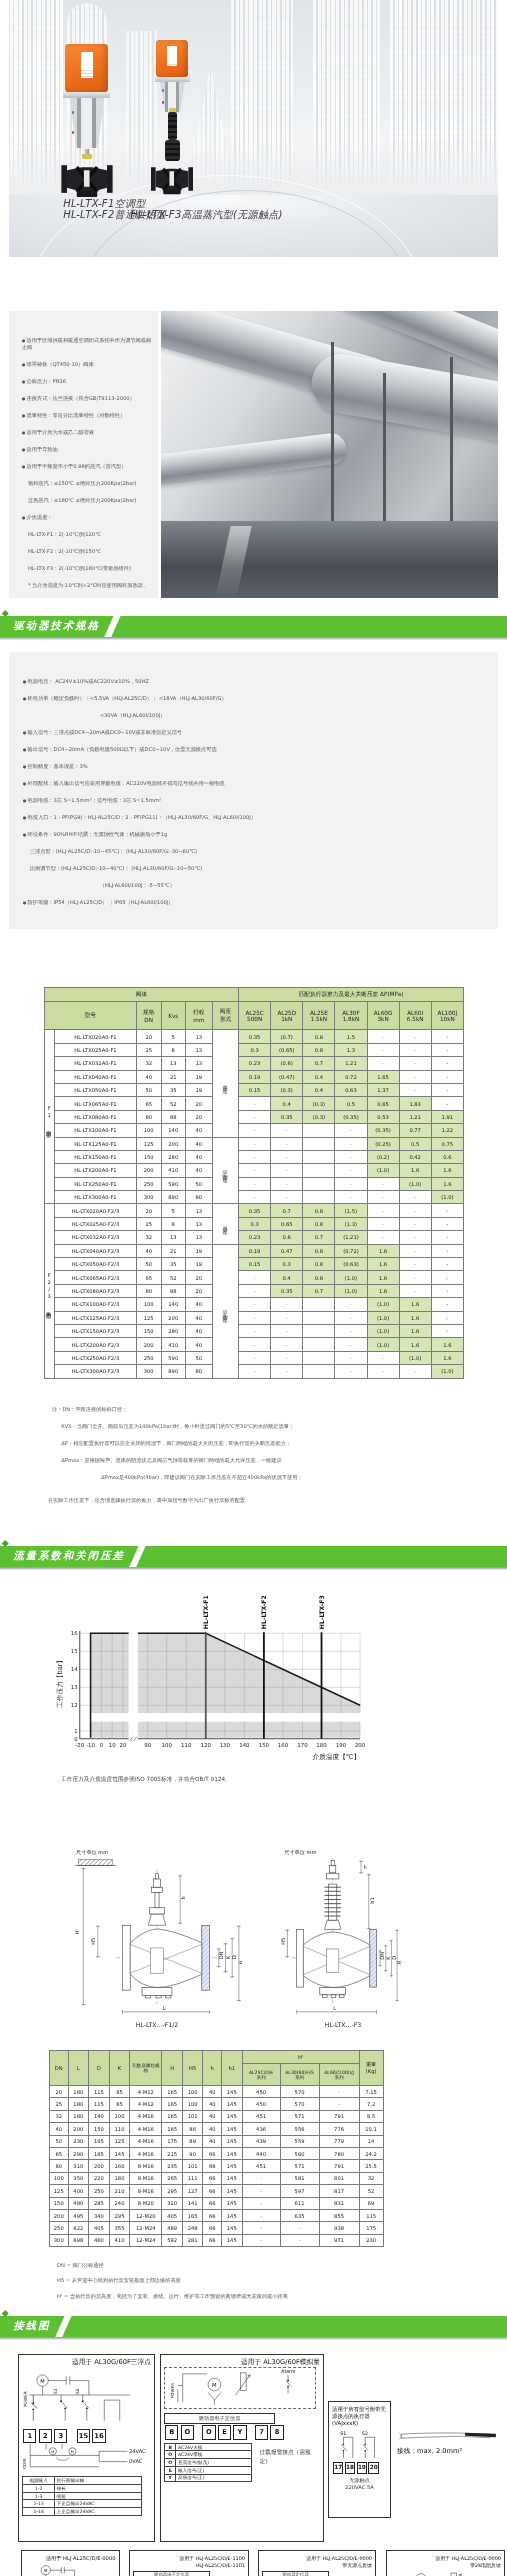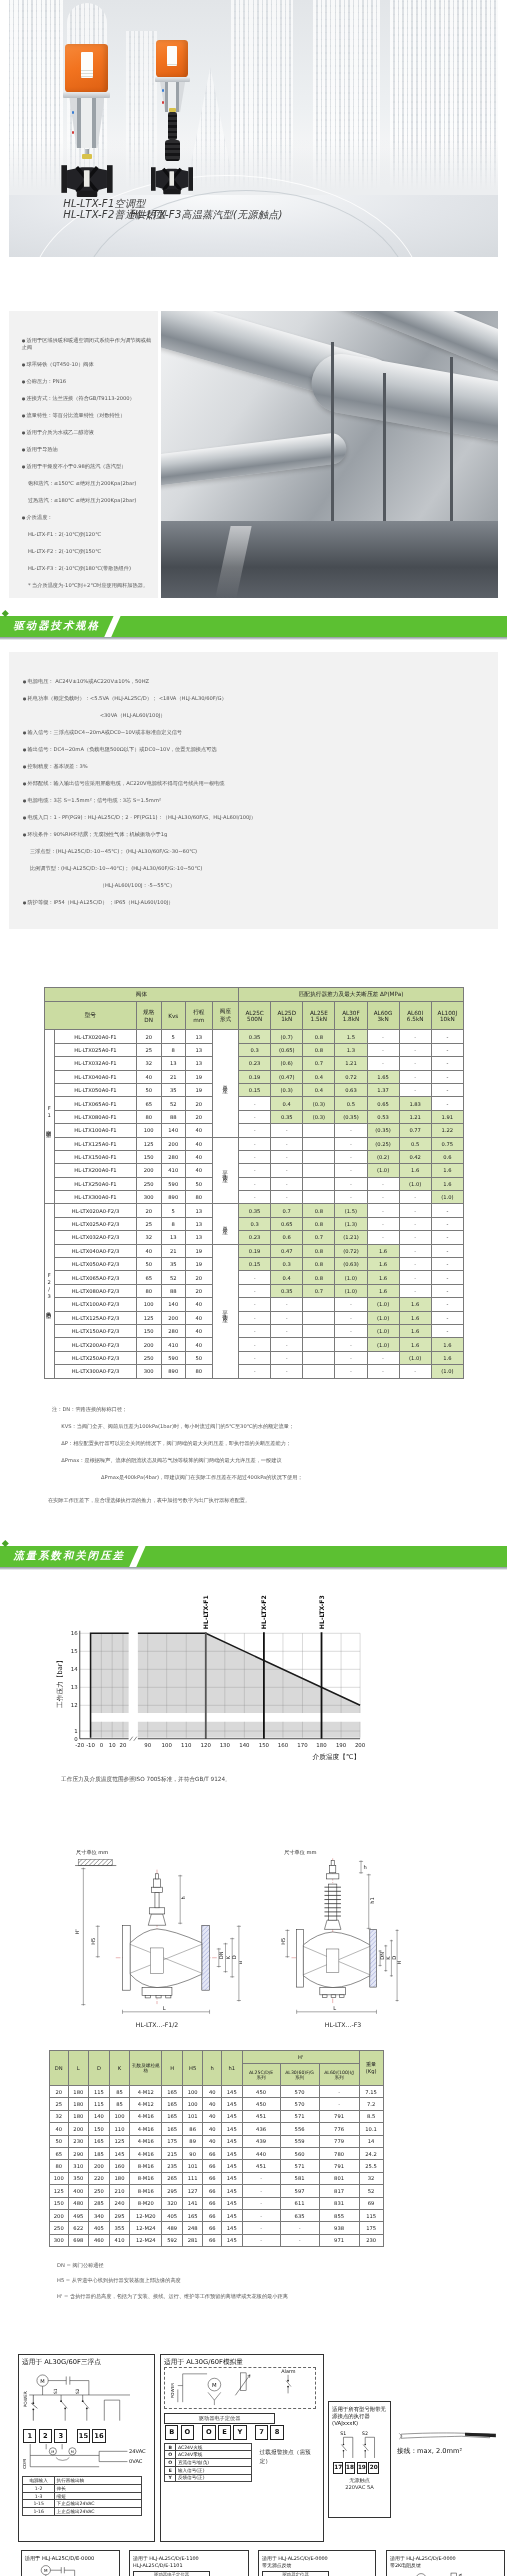--- a/index.html
+++ b/index.html
@@ -85,21 +85,21 @@
 
   
   .chart-note{position:absolute;font-size:5.7px;color:#444;}
   svg text{font-family:"DejaVu Sans","Liberation Sans",sans-serif;}
 
   
   .dcap{position:absolute;text-align:center;font-size:6.2px;color:#222;}
 
   
   .wbox{position:absolute;border:1px solid #333;background:#fff;padding:3.1px;overflow:hidden;}
-  .wtitle{text-align:left;font-size:5.7px;color:#111;margin:0.5px 0 1.5px;line-height:7.2px;}
+  .wtitle{text-align:right;font-size:5.7px;color:#111;margin:0.5px 0 1.5px;line-height:7.2px;}
   .terms{margin:1.5px 0 1px 1px;white-space:nowrap;}
   .term{display:inline-block;width:13.4px;height:14.4px;border:1px solid #222;margin-right:2.1px;text-align:center;
         line-height:13px;font-size:6.7px;font-weight:bold;color:#111;vertical-align:top;background:#fff;}
   .term.sm{width:10.3px;height:11.3px;line-height:9.8px;font-size:5.7px;border-width:0.8px;margin-right:1.5px;}
   .wt1 .terms .term:nth-of-type(4){margin-left:7.2px;}
   .wt2 .terms .term:nth-of-type(3){margin-left:6.2px;}
   .wt2 .terms .term:nth-of-type(6){margin-left:6.2px;}
   .wtab{font-size:4.6px;color:#222;margin-top:2.1px;}
   .wtab td{border:0.5px solid #444;height:7.7px;padding:0.5px 1.5px;text-align:left;}
   .wtab td:first-child{text-align:center;}
@@ -170,20 +170,24 @@
 
   <div class="banner" style="top:616px;">
     <span class="bn-text">驱动器技术规格</span>
       <span class="bn-slash" style="left:109px;"></span>
     </div>
   <div class="banner" style="top:1546px;">
     <span class="bn-text">流量系数和关闭压差</span>
       <span class="bn-slash" style="left:134px;"></span>
     </div>
 
+  <div class="banner" style="top:2316px;">
+    <span class="bn-text">接线图</span>
+      <span class="bn-slash" style="left:60px;"></span>
+    </div>
 
   <div class="gpanel p1 specs" style="left:9.3px;top:311px;width:149px;height:287px;">
     <div>
 
     <div class="ln" data-c="bullet"><span>适用于区域供暖和暖通空调闭式系统中作为调节阀或截止阀</span></div>
         <div class="ln" data-c="bullet"><span>球墨铸铁（QT450-10）阀体</span></div>
         <div class="ln" data-c="bullet"><span>公称压力：PN16</span></div>
         <div class="ln" data-c="bullet"><span>连接方式：法兰连接（符合GB/T9113-2000）</span></div>
         <div class="ln" data-c="bullet"><span>流量特性：等百分比流量特性（对数特性）</span></div>
         <div class="ln" data-c="bullet"><span>适用于介质为水或乙二醇溶液</span></div>

